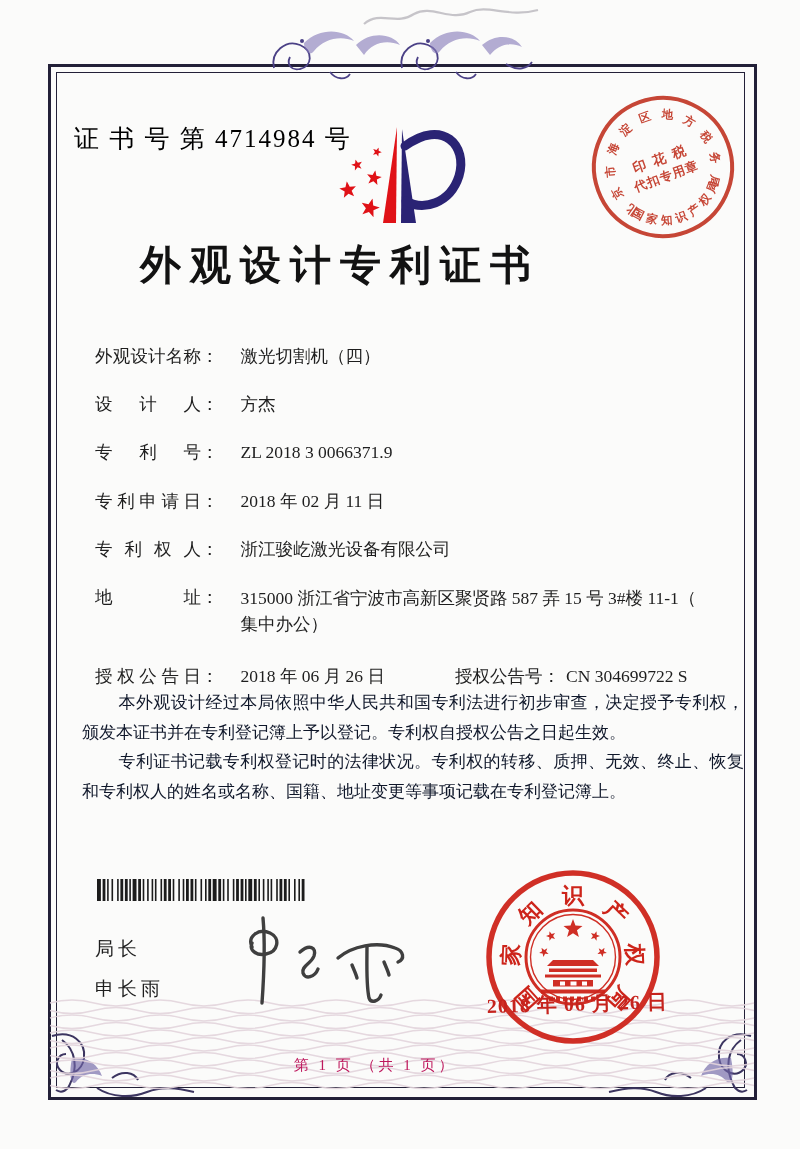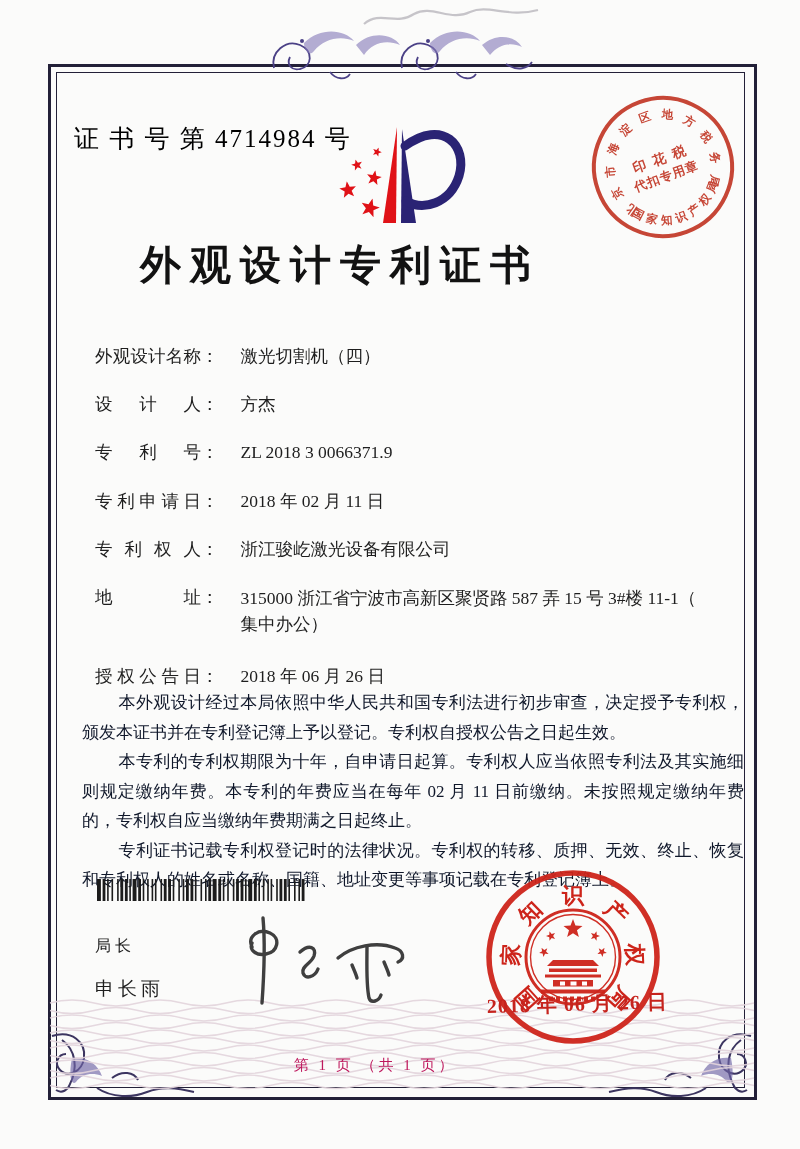--- a/index.html
+++ b/index.html
@@ -21,21 +21,21 @@
   .frow{left:95px;width:660px;font-size:17.5px;white-space:nowrap;}
   .labtext{display:inline-block;width:106px;text-align:justify;text-align-last:justify;vertical-align:bottom;}
   .colon{display:inline-block;}
   .fval{margin-left:22px;}
   .addr-val{display:inline-block;vertical-align:top;white-space:normal;width:470px;line-height:26px;margin-left:22px;}
   .grant2{position:absolute;left:360px;top:0;}
   
   .bodytext{left:82px;top:688px;width:662px;font-size:17px;line-height:29.5px;text-align:justify;color:#0f172a;}
   .bodytext p{margin:0;text-indent:2.15em;}
   
-  .sig-title{left:95px;top:936px;font-size:16px;letter-spacing:4px;}
+  .sig-title{left:95px;top:936px;font-size:19px;letter-spacing:4px;}
   .sig-name{left:95px;top:976px;font-size:19px;letter-spacing:4px;}
   
   .footer{left:0;top:1056px;width:750px;text-align:center;font-size:15px;letter-spacing:3px;color:#be185d;}
   svg{position:absolute;overflow:visible;}
   .corner-r{transform:scaleX(-1);}
 </style>
 </head>
 <body>
 
 <svg class="abs" style="left:362px;top:2px;" width="180" height="30" viewBox="0 0 180 30">
@@ -134,25 +134,25 @@
   <span class="flab"><span class="labtext">专利申请日</span><span class="colon">：</span></span><span class="fval">2018 年 02 月 11 日</span>
 </div>
 <div class="abs frow" style="top:537px;">
   <span class="flab"><span class="labtext">专 利 权 人</span><span class="colon">：</span></span><span class="fval">浙江骏屹激光设备有限公司</span>
 </div>
 <div class="abs frow" style="top:585px;">
   <span class="flab" style="vertical-align:top;"><span class="labtext">地 址</span><span class="colon">：</span></span><span class="addr-val"><span>315000 浙江省宁波市高新区聚贤路 587 弄 15 号 3#楼 11-1（</span><br><span>集中办公）</span></span>
 </div>
 <div class="abs frow" style="top:664px;">
   <span class="flab"><span class="labtext">授权公告日</span><span class="colon">：</span></span><span class="fval">2018 年 06 月 26 日</span>
+  <span class="grant2"><span>授权公告号</span><span class="colon">：</span><span style="margin-left:6px;">CN 304699722 S</span></span>
 </div>
 
 <div class="abs bodytext">
   <p>本外观设计经过本局依照中华人民共和国专利法进行初步审查，决定授予专利权，颁发本证书并在专利登记簿上予以登记。专利权自授权公告之日起生效。</p>
-  <p>本专利的专利权期限为十年，自申请日起算。专利权人应当依照专利法及其实施细则规定缴纳年费。本专利的年费应当在每年 02 月 11 日前缴纳。未按照规定缴纳年费的，专利权自应当缴纳年费期满之日起终止。</p>
   <p>专利证书记载专利权登记时的法律状况。专利权的转移、质押、无效、终止、恢复和专利权人的姓名或名称、国籍、地址变更等事项记载在专利登记簿上。</p>
 </div>
 
 <svg id="barcode" class="abs" style="left:95px;top:876px;" width="215" height="28" viewBox="95 876 215 28">
     <rect x="97.0" y="879" width="3.9" height="22" fill="#1c1c1c"></rect>
     <rect x="102.6" y="879" width="2.8" height="22" fill="#1c1c1c"></rect>
     <rect x="107.1" y="879" width="1.6" height="22" fill="#1c1c1c"></rect>
     <rect x="111.5" y="879" width="1.6" height="22" fill="#1c1c1c"></rect>
     <rect x="117.1" y="879" width="1.6" height="22" fill="#1c1c1c"></rect>
     <rect x="120.4" y="879" width="2.8" height="22" fill="#1c1c1c"></rect>

